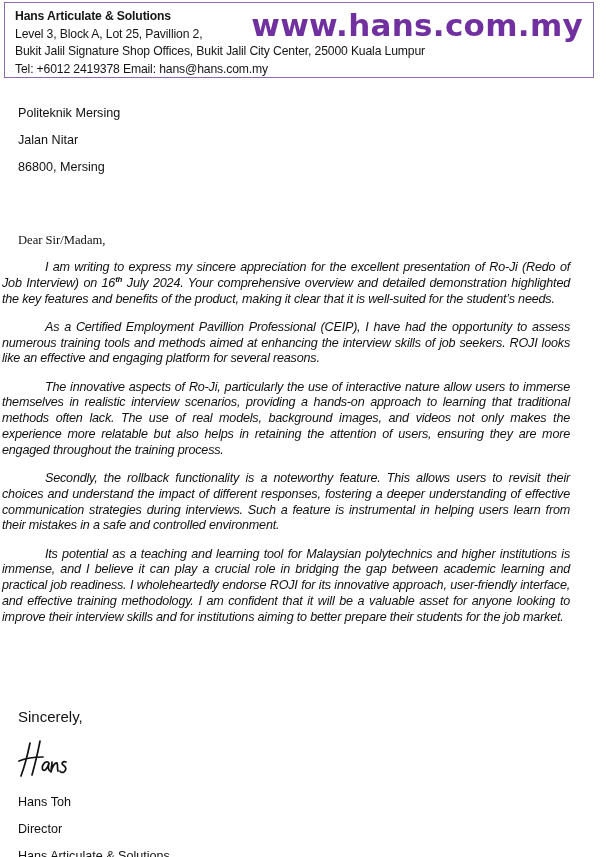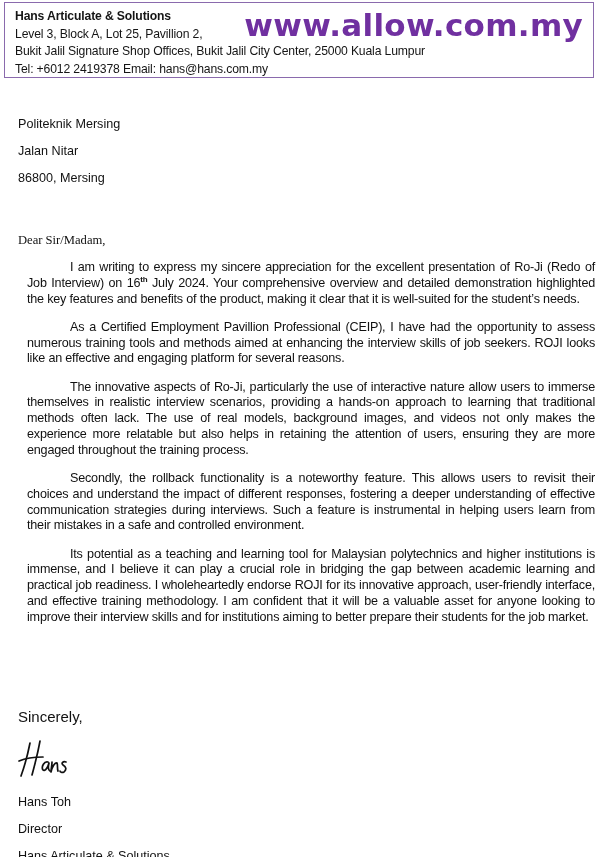--- a/index.html
+++ b/index.html
@@ -43,39 +43,40 @@
       font-family: "DejaVu Sans", sans-serif;
       font-size: 31px;
       font-weight: bold;
       color: #7030a0;
       letter-spacing: 0.3px;
       text-decoration: none;
     }
     .recipient {
       position: absolute;
       left: 18px;
-      top: 111px;
+      top: 100px;
       font-size: 12.6px;
       line-height: 27px;
     }
     .salutation {
       position: absolute;
       left: 18px;
       top: 233px;
       font-size: 12.6px;
       font-family: Liberation Serif, serif;
     }
     .body-text {
       position: absolute;
-      left: 27px;
+      left: 2px;
       top: 260px;
       width: 568px;
       font-size: 12.6px;
       line-height: 15.8px;
       letter-spacing: -0.2px;
+      font-style: italic;
     }
     .body-text p {
       margin: 0 0 12.4px 0;
       text-align: justify;
       text-indent: 43px;
     }
     .body-text sup {
       font-size: 8px;
       font-weight: bold;
       line-height: 0;
@@ -104,21 +105,21 @@
 </head>
 <body>
 
 <div class="letterhead">
   <div class="lh-lines">
     <div class="company">Hans Articulate &amp;  Solutions</div>
     <div>Level 3, Block A, Lot 25, Pavillion 2,</div>
     <div>Bukit Jalil Signature Shop Offices, Bukit Jalil City Center, 25000 Kuala Lumpur</div>
     <div>Tel: +6012 2419378 Email: hans@hans.com.my</div>
   </div>
-  <div class="lh-url">www.allow.com.my</div>
+  <div class="lh-url">www.hans.com.my</div>
 </div>
 
 <div class="recipient">
   <div>Politeknik Mersing</div>
   <div>Jalan Nitar</div>
   <div>86800, Mersing</div>
 </div>
 
 <div class="salutation">Dear Sir/Madam,</div>
 

